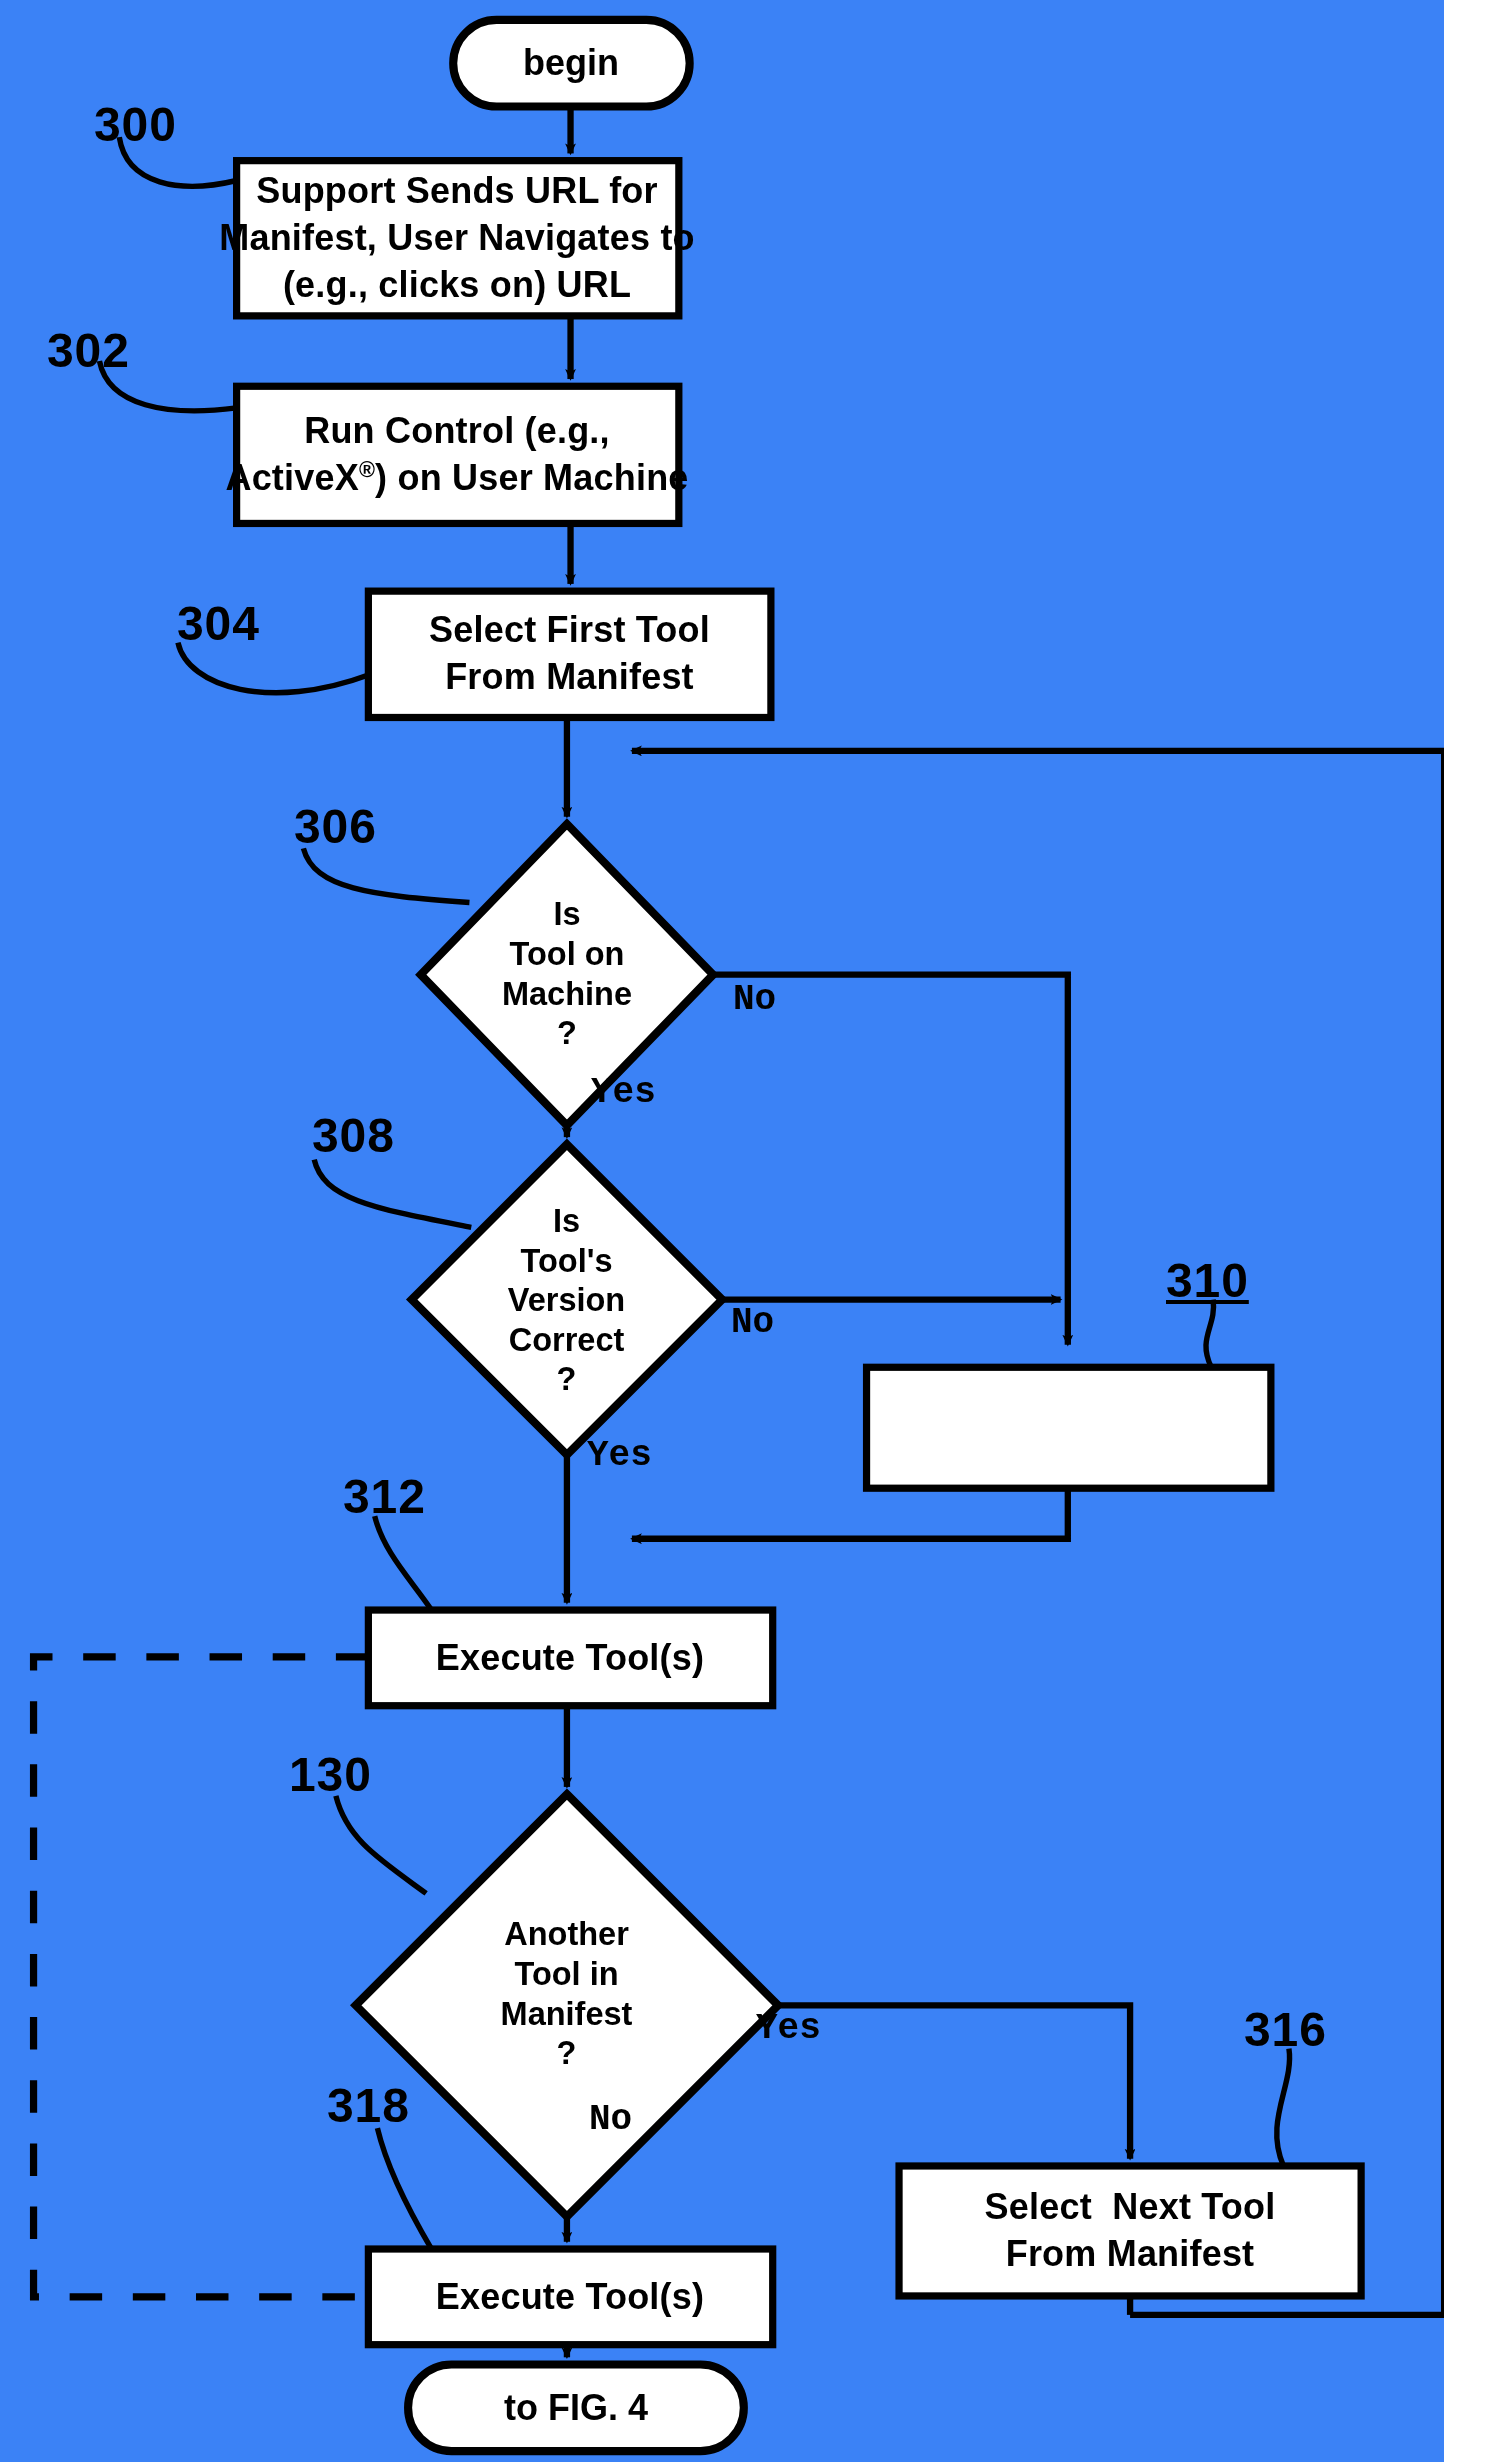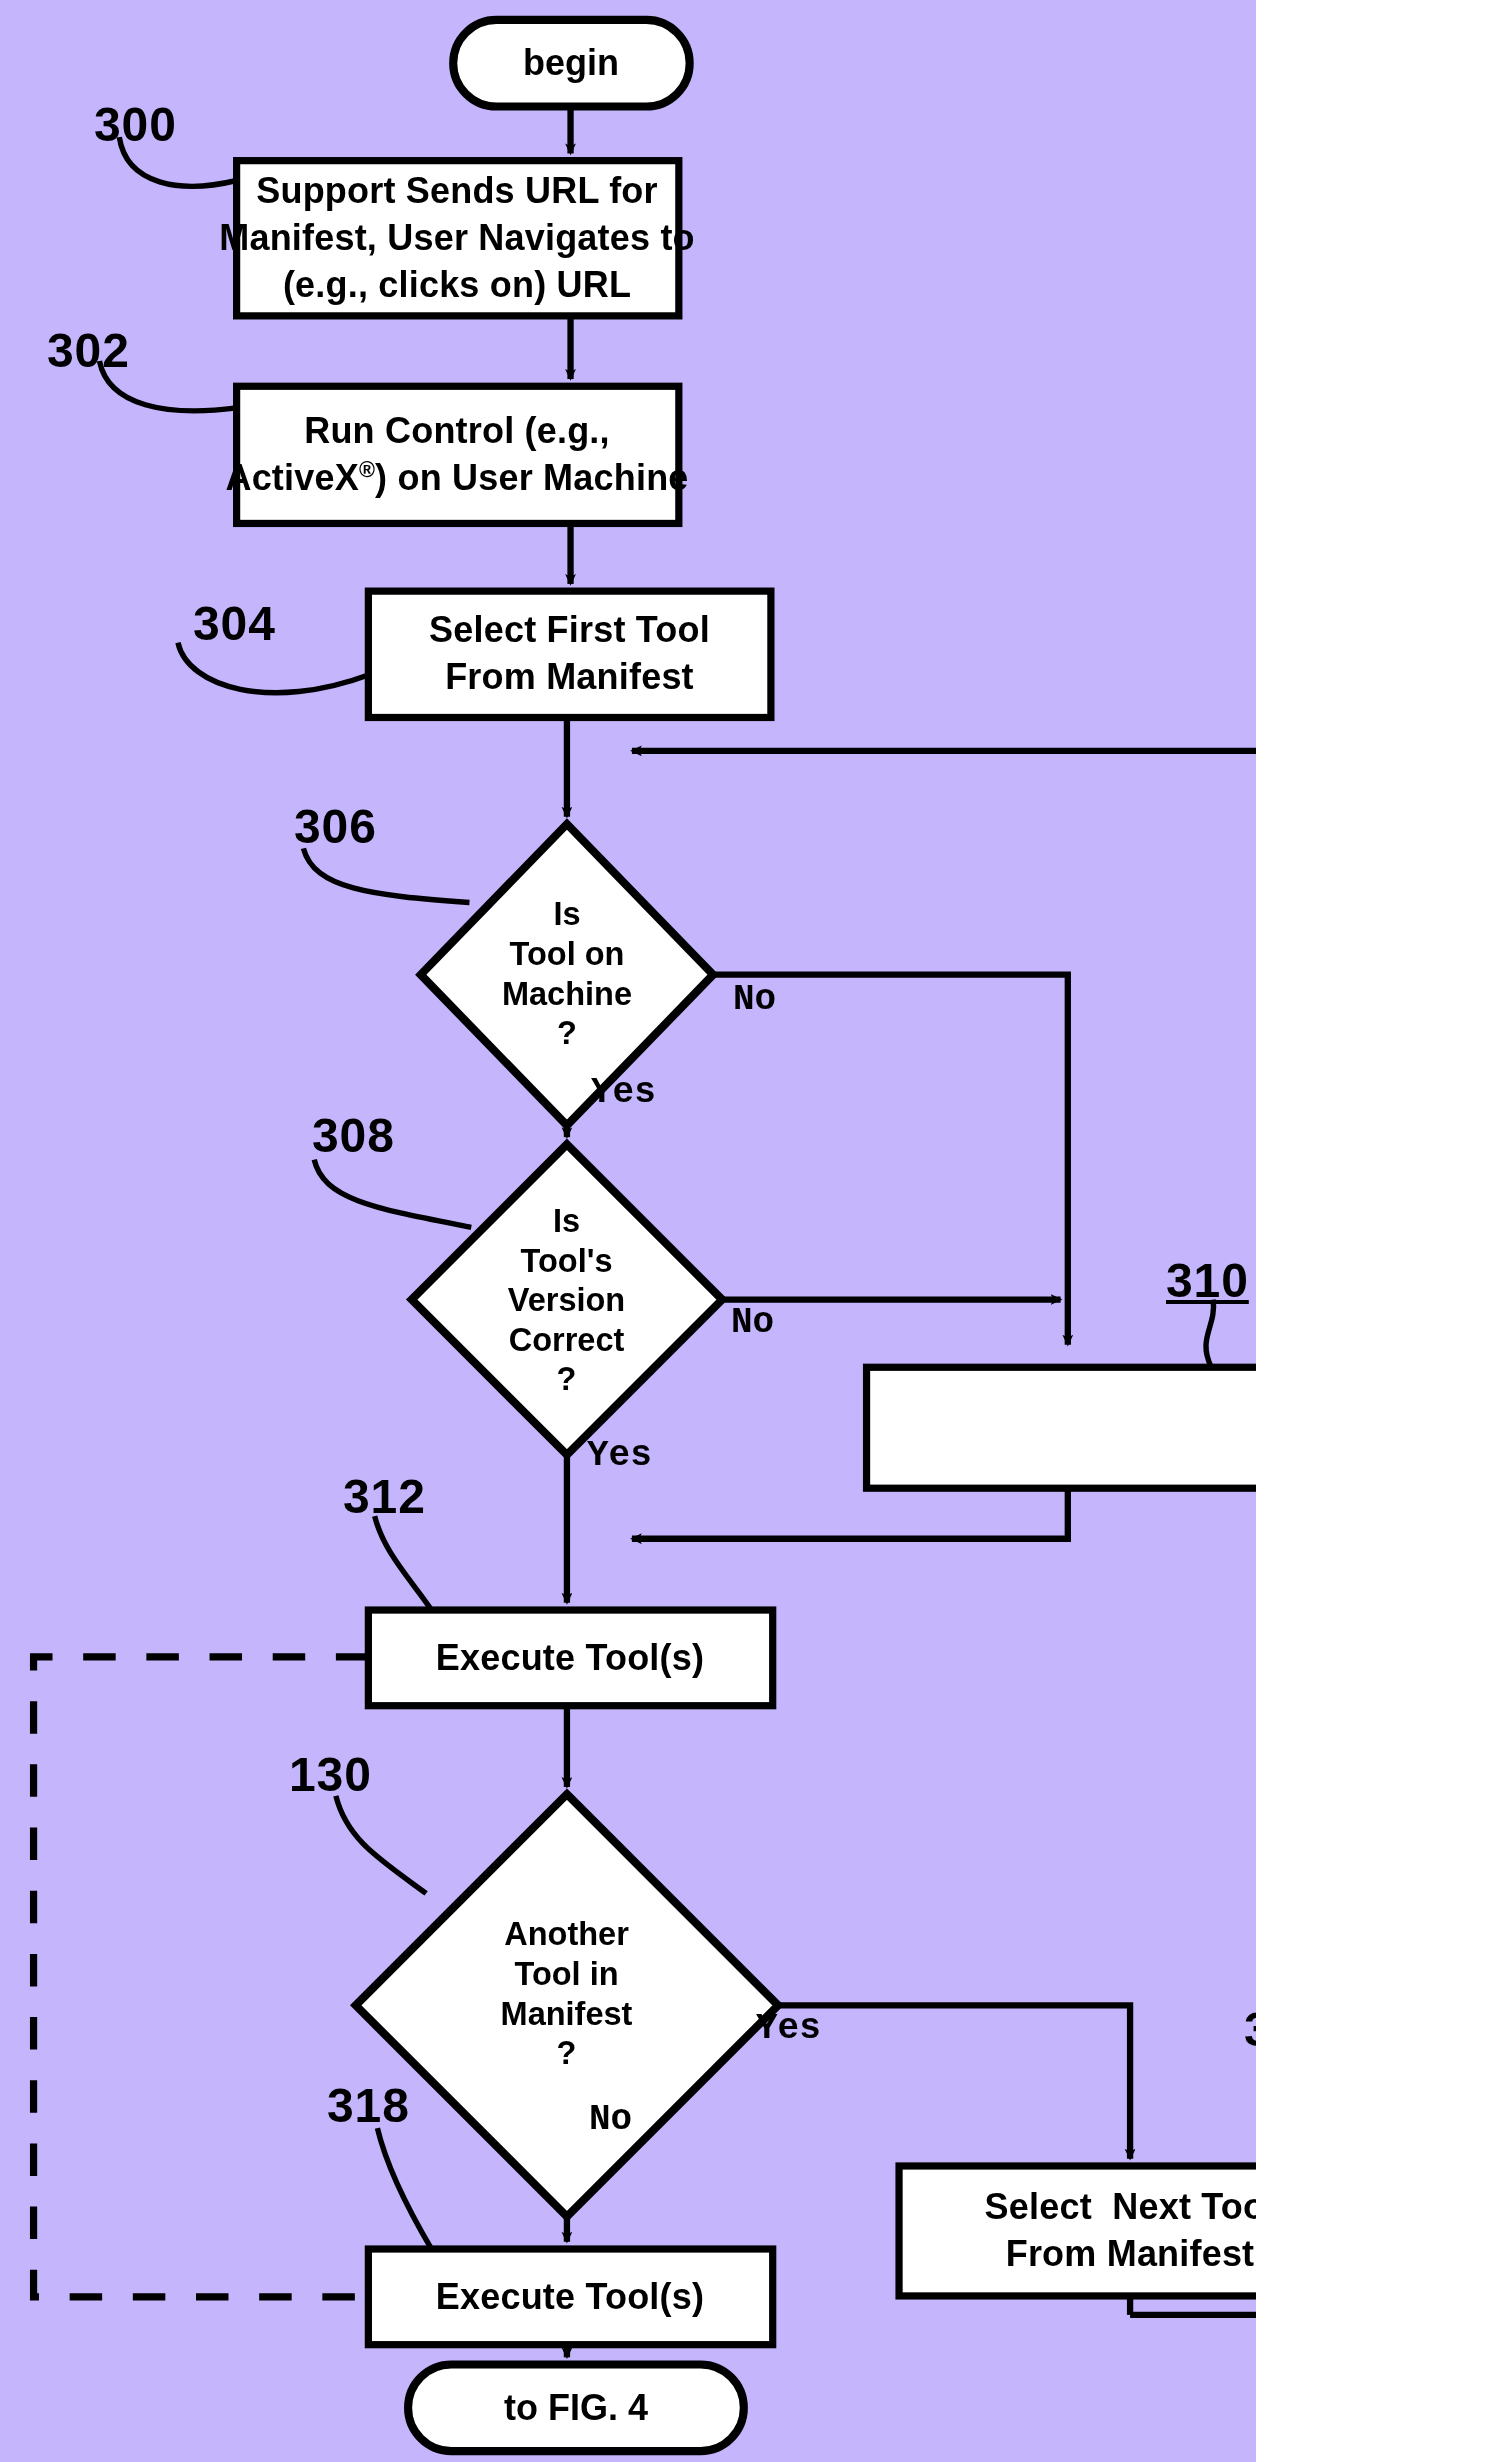--- a/index.html
+++ b/index.html
@@ -5,23 +5,23 @@
   html, body {
     margin: 0;
     padding: 0;
     background: #ffffff;
   }
   body {
     font-family: "Liberation Sans", sans-serif;
   }
   #figure-root {
     position: relative;
-    width: 1256px;
+    width: 1444px;
     height: 2462px;
-    background: #c4b5fd;
+    background: #3b82f6;
     overflow: hidden;
   }
   #figure-svg {
     position: absolute;
     left: 0;
     top: 0;
     width: 1512px;
     height: 2462px;
   }
   .node-label {
@@ -186,21 +186,21 @@
 
   <div class="edge-label" style="left:733px; top:979px;">No</div>
   <div class="edge-label" style="left:591px; top:1072px;">Yes</div>
   <div class="edge-label" style="left:731px; top:1302px;">No</div>
   <div class="edge-label" style="left:587px; top:1435px;">Yes</div>
   <div class="edge-label" style="left:756px; top:2008px;">Yes</div>
   <div class="edge-label" style="left:589px; top:2099px;">No</div>
 
   <div class="ref-numeral" style="left:94px; top:97px;">300</div>
   <div class="ref-numeral" style="left:47px; top:323px;">302</div>
-  <div class="ref-numeral" style="left:177px; top:596px;margin-left:16px;">304</div>
+  <div class="ref-numeral" style="left:177px; top:596px;">304</div>
   <div class="ref-numeral" style="left:294px; top:799px;">306</div>
   <div class="ref-numeral" style="left:312px; top:1108px;">308</div>
   <div class="ref-numeral" style="left:1166px; top:1253px;text-decoration:underline;">310</div>
   <div class="ref-numeral" style="left:343px; top:1469px;">312</div>
   <div class="ref-numeral" style="left:289px; top:1747px;">130</div>
   <div class="ref-numeral" style="left:1244px; top:2002px;">316</div>
   <div class="ref-numeral" style="left:327px; top:2078px;">318</div>
 
 </div>
 

